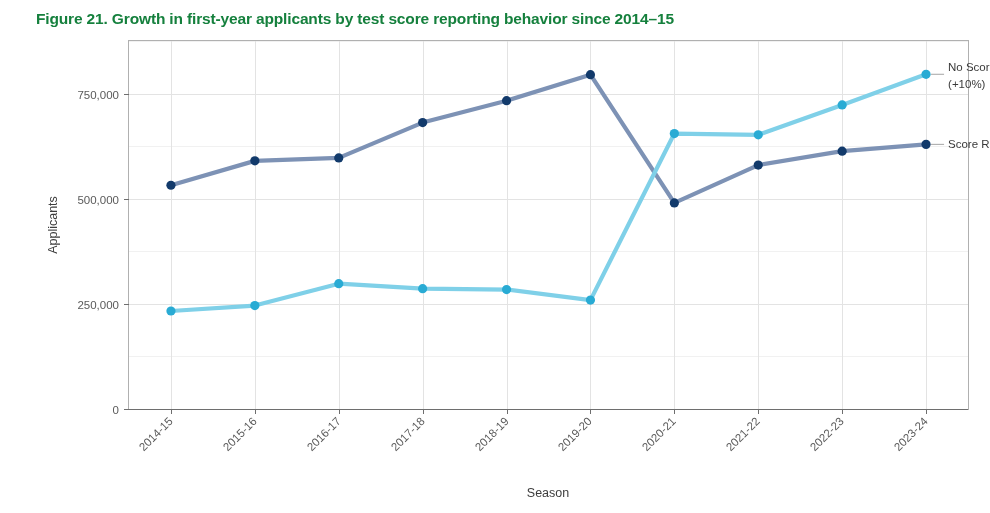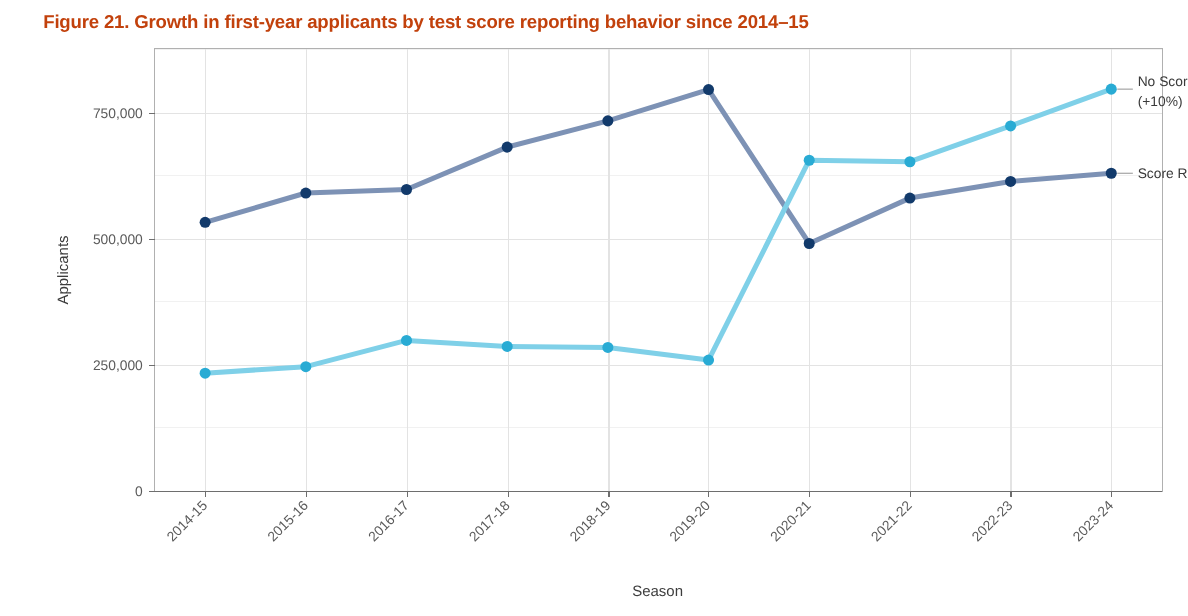--- a/index.html
+++ b/index.html
@@ -24,21 +24,21 @@
   }
 
   #figure-title {
     position: absolute;
     left: 36px;
     top: 10px;
     width: 900px;
     font-size: 15.5px;
     font-weight: bold;
     letter-spacing: -0.15px;
-    color: #c2410c;
+    color: #15803d;
     font-family: "Liberation Sans", sans-serif;
   }
 
   #chart-svg {
     position: absolute;
     left: 0;
     top: 0;
   }
 
   .axis-title {

